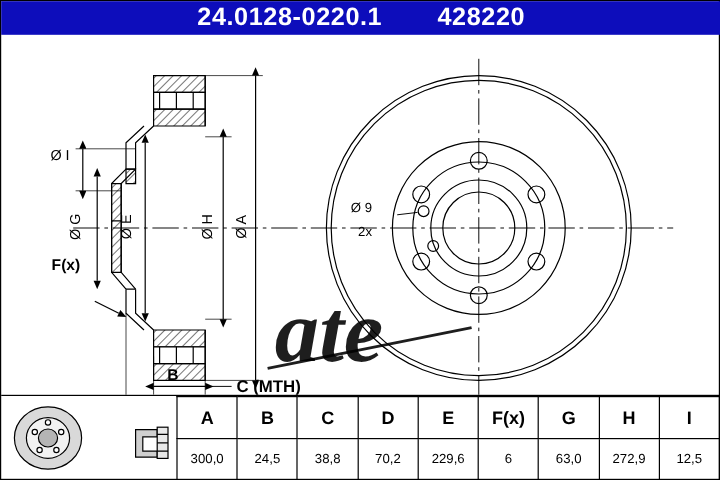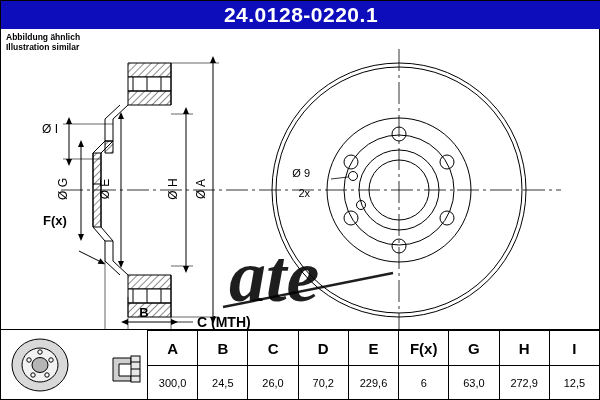--- a/index.html
+++ b/index.html
@@ -71,27 +71,24 @@
   }
 </style>
 </head>
 <body>
 
 <div id="page">
 
   <div class="header">
     <div class="hwrap">
       <span>24.0128-0220.1</span>
+      <span>428220</span>
     </div>
   </div>
 
-  <div class="note">
-    <div>Abbildung ähnlich</div>
-    <div>Illustration similar</div>
-  </div>
 
   <div class="drawing">
     <svg width="600" height="300" viewBox="0 0 600 300" xmlns="http://www.w3.org/2000/svg">
       <defs>
         <pattern id="hatch" width="5" height="5" patternTransform="rotate(45)" patternUnits="userSpaceOnUse">
           <line x1="0" y1="0" x2="0" y2="5" stroke="#000" stroke-width="0.9"></line>
         </pattern>
         <marker id="arrL" markerWidth="8" markerHeight="8" refX="7" refY="3" orient="auto">
           <path d="M7,0 L7,6 L0,3 z" fill="#000"></path>
         </marker>
@@ -240,21 +237,21 @@
         <td>D</td>
         <td>E</td>
         <td>F(x)</td>
         <td>G</td>
         <td>H</td>
         <td>I</td>
       </tr>
       <tr class="vals">
         <td>300,0</td>
         <td>24,5</td>
-        <td>26,0</td>
+        <td>38,8</td>
         <td>70,2</td>
         <td>229,6</td>
         <td>6</td>
         <td>63,0</td>
         <td>272,9</td>
         <td>12,5</td>
       </tr>
     </tbody>
       </table>
   </div>

